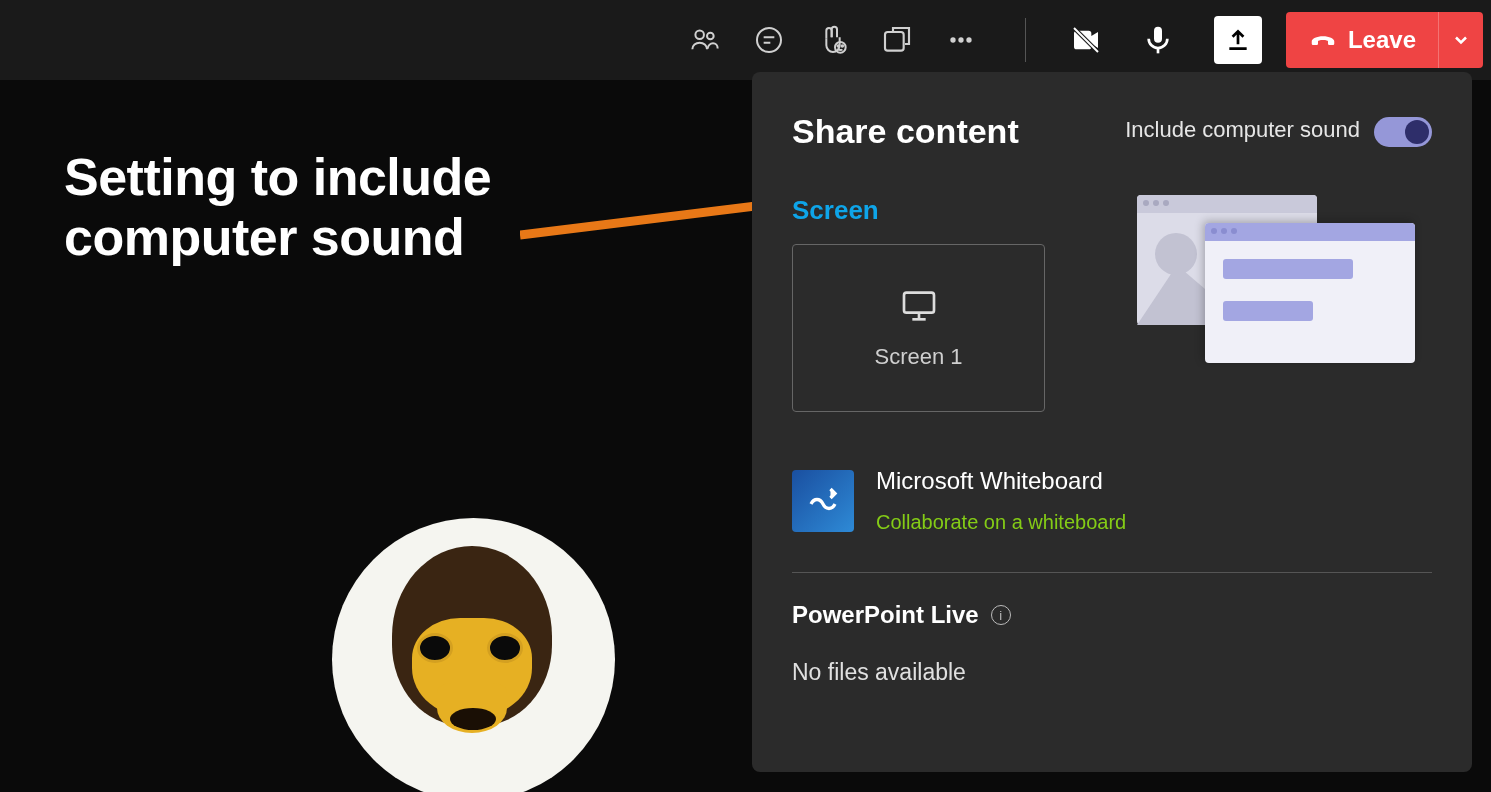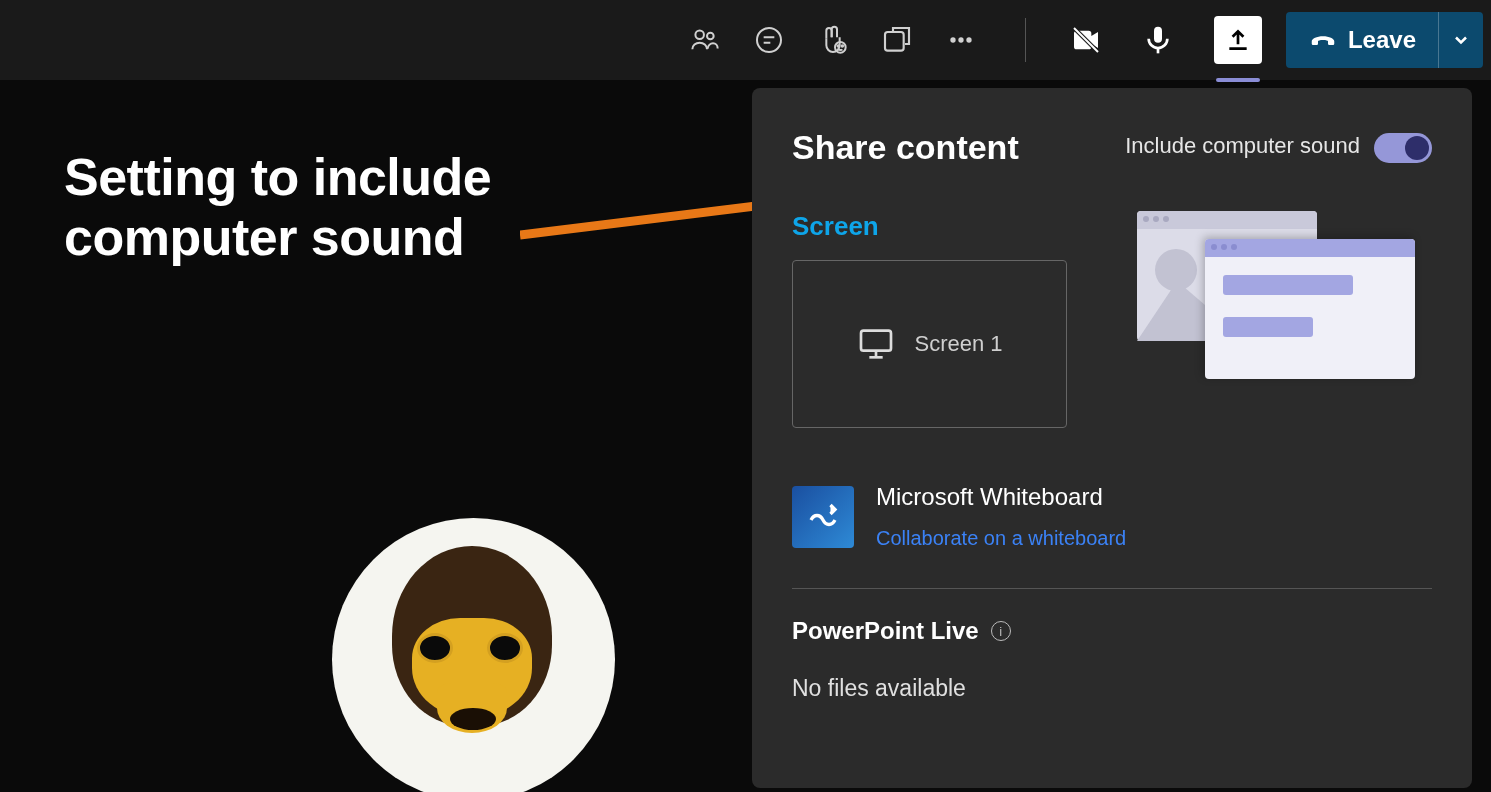--- a/index.html
+++ b/index.html
@@ -61,21 +61,21 @@
     .share-underline {
       position: absolute;
       bottom: -18px;
       left: 2px;
       width: 44px;
       height: 4px;
       background: #8a8dd6;
       border-radius: 2px;
     }
     .leave-btn {
-      background: #0c4a6e;
+      background: #ef4444;
       height: 56px;
       display: flex;
       align-items: center;
       border-radius: 4px;
     }
     .leave-main {
       display: flex;
       align-items: center;
       gap: 10px;
       padding: 0 22px;
@@ -120,21 +120,21 @@
     .mascot-head { position: relative; width: 100%; height: 100%; }
     .mascot-feathers { position:absolute; top:28px; left:60px; width:160px; height:180px; background:#3a2512; border-radius:50% 50% 45% 45%; }
     .mascot-face { position:absolute; top:100px; left:80px; width:120px; height:100px; background:#e6b023; border-radius:40% 40% 50% 50%; }
     .mascot-beak { position:absolute; top:165px; left:105px; width:70px; height:50px; background:#e6b023; border-radius:20% 20% 50% 50%; }
     .mascot-mouth { position:absolute; top:190px; left:118px; width:46px; height:22px; background:#1a0f05; border-radius:50%; }
     .mascot-eye-l { position:absolute; top:115px; left:85px; width:36px; height:30px; background:#0a0a0a; border-radius:50%; border:3px solid #d4a020; }
     .mascot-eye-r { position:absolute; top:115px; left:155px; width:36px; height:30px; background:#0a0a0a; border-radius:50%; border:3px solid #d4a020; }
 
     .share-panel {
       position: absolute;
-      top: 88px;
+      top: 72px;
       left: 752px;
       width: 720px;
       height: 700px;
       background: #2b2b2b;
       border-radius: 8px;
       padding: 40px 40px 20px 40px;
     }
     .panel-header {
       display: flex;
       align-items: center;
@@ -175,25 +175,26 @@
       gap: 50px;
     }
     .screens-col { flex: 1; }
     .section-label {
       font-size: 26px;
       font-weight: 600;
       color: #0ea5e9;
       margin-bottom: 18px;
     }
     .screen-tile {
-      width: 275px;
+      width: 253px;
       height: 168px;
       border: 1px solid #666;
       border-radius: 4px;
       display: flex;
+      flex-direction: column;
       align-items: center;
       justify-content: center;
       gap: 18px;
       color: #cfcfcf;
       cursor: pointer;
     }
     .screen-tile-label { font-size: 22px; }
     .window-tile {
       width: 295px;
       height: 168px;
@@ -224,21 +225,21 @@
       cursor: pointer;
     }
     .wb-icon {
       width: 62px; height: 62px;
       background: linear-gradient(135deg,#1a4fa0,#2e8ad6);
       border-radius: 4px;
       display: flex; align-items: center; justify-content: center;
     }
     .wb-texts { display:flex; flex-direction:column; gap:16px; }
     .wb-title { font-size: 24px; font-weight: 500; }
-    .wb-sub { font-size: 20px; color: #3b82f6; }
+    .wb-sub { font-size: 20px; color: #84cc16; }
     .hr {
       height: 1px; background: #555; margin: 38px 0 28px 0;
     }
     .pp-row { display:flex; align-items:center; gap:12px; margin-bottom: 30px; }
     .pp-label { font-size: 24px; font-weight: 600; }
     .info-circle {
       width: 20px; height: 20px; border: 1.5px solid #bbb; border-radius: 50%;
       display:flex; align-items:center; justify-content:center;
       font-size: 13px; color:#bbb;
     }

